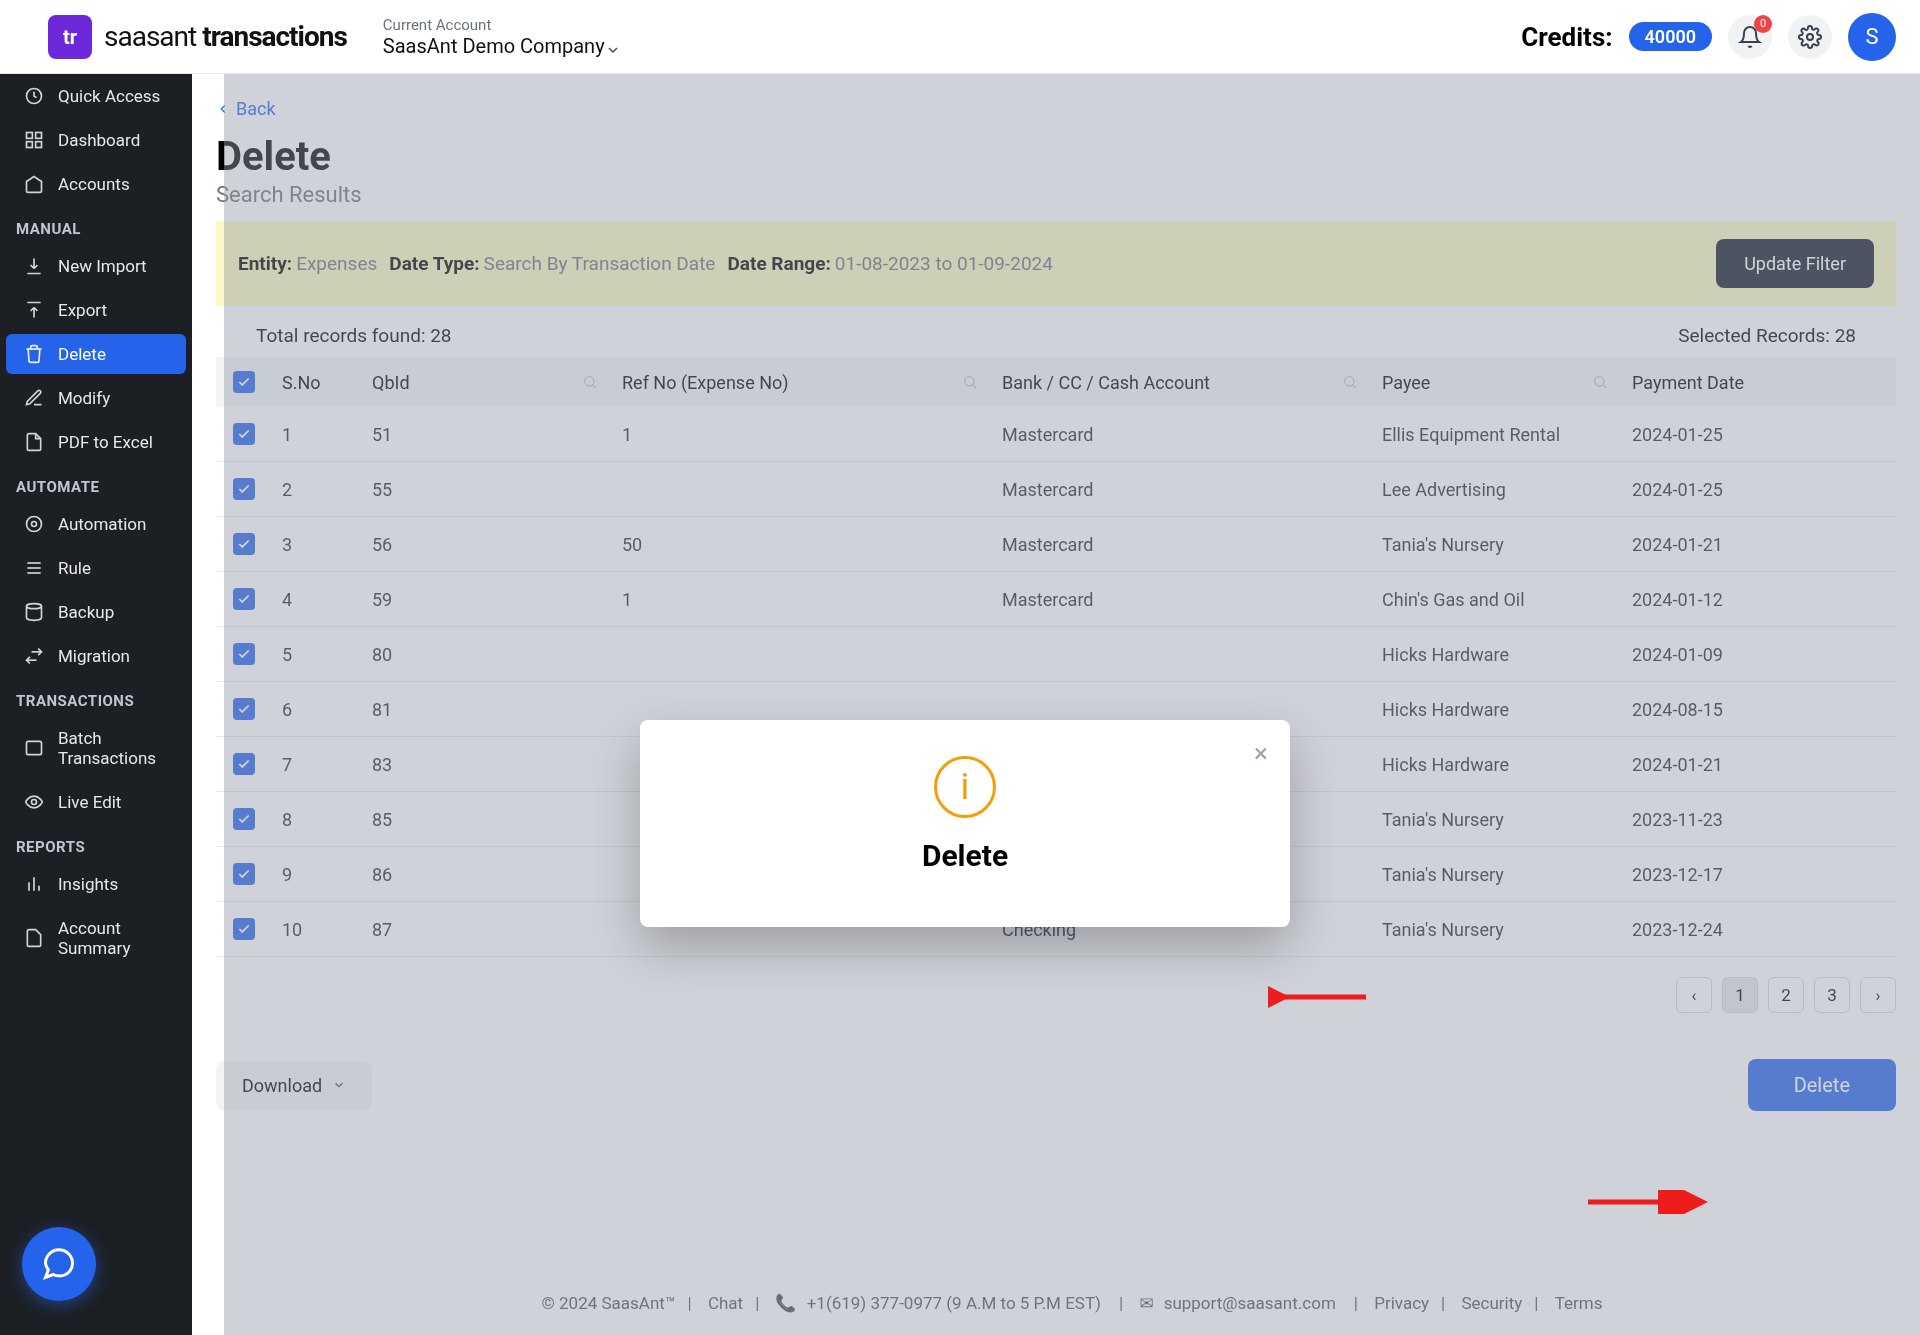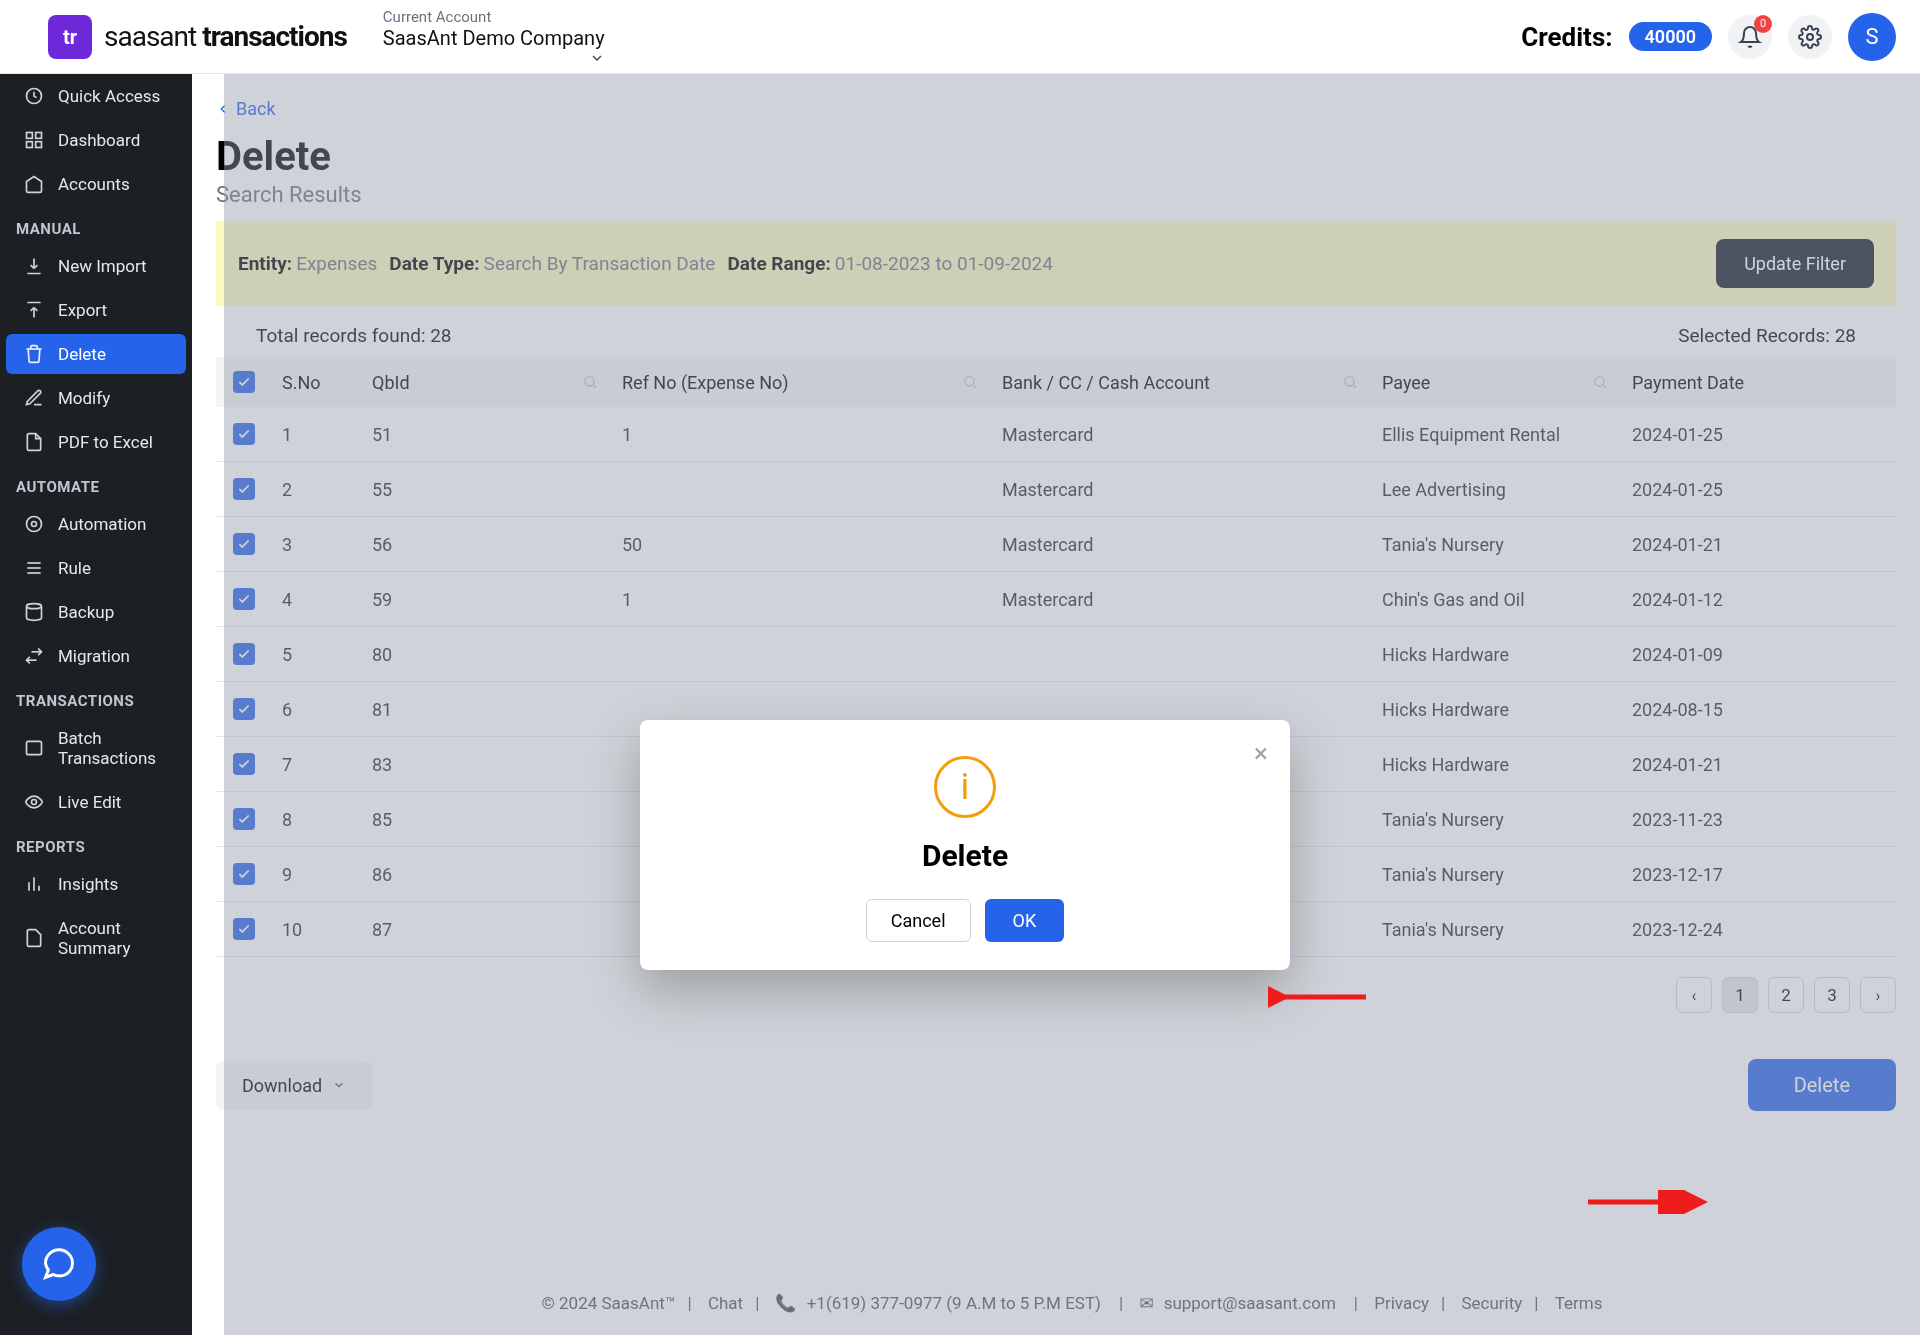--- a/index.html
+++ b/index.html
@@ -5,21 +5,21 @@
 * { margin:0; padding:0; box-sizing:border-box; font-family:-apple-system,BlinkMacSystemFont,"Segoe UI",Roboto,sans-serif; }
 body { background:#fff; width:1920px; height:1335px; overflow:hidden; position:relative; }
 
 
 .topbar { height:74px; display:flex; align-items:center; padding:0 24px; border-bottom:1px solid #e5e7eb; }
 .logo-box { width:44px; height:44px; border-radius:8px; background:#6d28d9; color:#fff; display:flex; align-items:center; justify-content:center; font-weight:700; font-size:20px; margin-right:12px;margin-left:24px;}
 .logo-text { font-size:28px; letter-spacing:-1px; font-weight:400; color:#111; }
 .logo-text .bold{font-weight:700;}
 .account-block { margin-left:36px; display:flex; flex-direction:column; }
 .account-label { font-size:15px; color:#6b7280; }
-.account-row { display:flex; align-items:flex-end; font-size:20px; color:#111;flex-direction:column; }
+.account-row { display:flex; align-items:flex-end; font-size:20px; color:#111; }
 .chevron { width:16px; height:16px; }
 .top-right { margin-left:auto; display:flex; align-items:center; gap:16px; }
 .credits-label{font-size:26px; font-weight:700;text-align:center;}
 .credits-pill { background:#2563eb; color:#fff; border-radius:999px; padding:4px 16px; font-size:18px; font-weight:600;}
 .icon-btn { width:44px; height:44px; border-radius:999px; background:#f1f2f4; display:flex; align-items:center; justify-content:center; position:relative; cursor:pointer;}
 .badge { position:absolute; top:0; right:0; background:#ef4444; color:#fff; width:18px; height:18px; border-radius:999px; font-size:11px; display:flex; align-items:center; justify-content:center;}
 .avatar { width:48px; height:48px; border-radius:999px; background:#2563eb; color:#fff; display:flex; align-items:center; justify-content:center; font-size:22px;}
 
 
 .layout { display:flex; height:calc(1335px - 74px); }
@@ -452,24 +452,20 @@
     </div>
   </div>
 </div>
 
 <div class="overlay"></div>
 
 <div class="modal">
   <span class="close">×</span>
   <div class="icon-ring">i</div>
   <h2>Delete</h2>
-  <div class="btns">
-    <button class="cancel">Cancel</button>
-    <button class="ok">OK</button>
-  </div>
 </div>
 
 <div class="arrow" style="left:1268px; top:985px;">
   <svg width="100" height="24">
       <defs>
         <marker id="ah1" markerWidth="10" markerHeight="10" refX="2" refY="5" orient="auto">
           <path d="M10,0 L0,5 L10,10 z" fill="#ef1c1c"></path>
         </marker>
       </defs>
       <line x1="98" y1="12" x2="12" y2="12" stroke="#ef1c1c" stroke-width="5" marker-end="url(#ah1)"></line>

